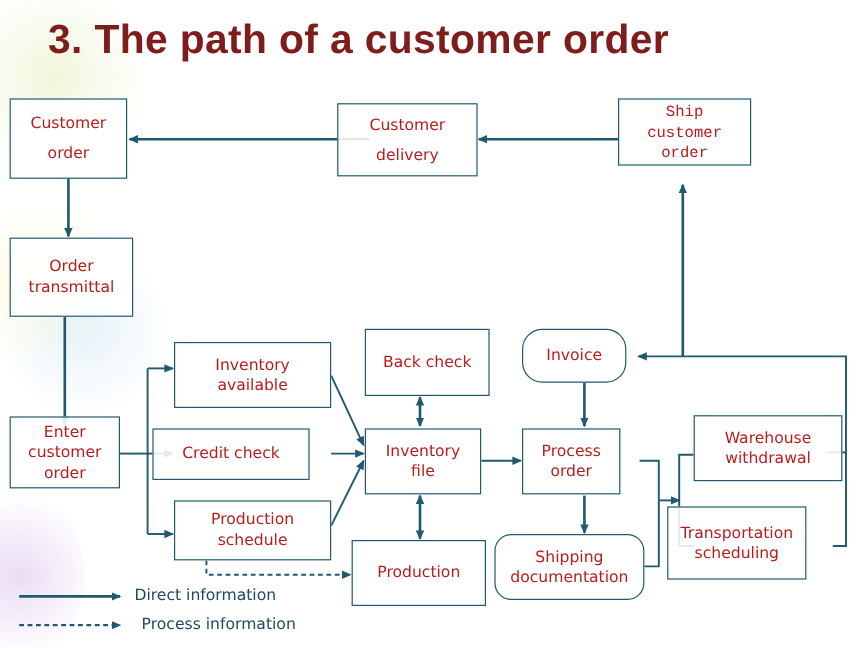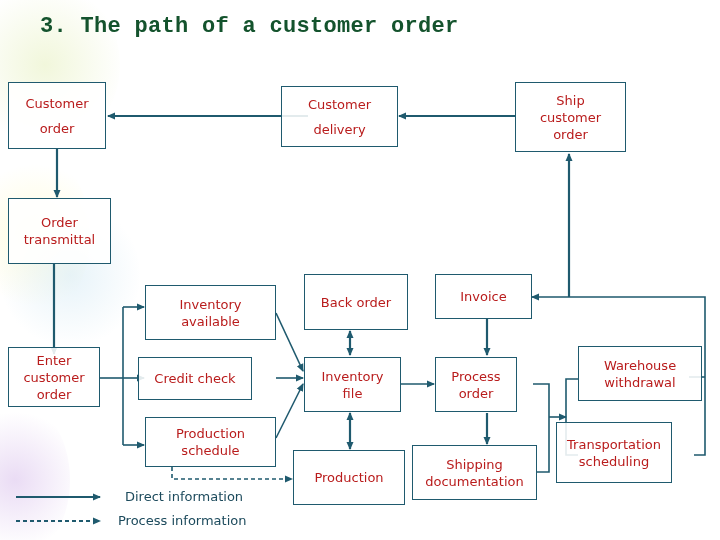--- a/index.html
+++ b/index.html
@@ -4,22 +4,22 @@
   <style>
     html, body { margin: 0; padding: 0; }
     body {
       width: 720px; height: 540px; position: relative; overflow: hidden;
       background: #ffffff;
       font-family: "DejaVu Sans", sans-serif;
     }
     .bg-deco { position: absolute; border-radius: 50%; pointer-events: none; }
     .title {
       position: absolute; left: 40px; top: 14px;
-      font-family: Liberation Mono, monospace; font-weight: bold;
-      font-size: 22px; color: #14532d; letter-spacing: 0.3px; white-space: nowrap;
+      font-family: Liberation Sans, sans-serif; font-weight: bold;
+      font-size: 34px; color: #7f1d1d; letter-spacing: 0.3px; white-space: nowrap;
     }
     svg.lines { position: absolute; left: 0; top: 0; }
     .box {
       position: absolute; box-sizing: border-box;
       border: 1.3px solid #1f5a6e; background: rgba(255,255,255,0.88);
       display: flex; align-items: center; justify-content: center; text-align: center;
       color: #b91c1c; font-size: 13px; line-height: 17px;
     }
     .box span { white-space: pre-line; }
     .legend-label { position: absolute; font-size: 13px; color: #1c4a5c; white-space: nowrap; }
@@ -95,69 +95,69 @@
 </svg>
 
 <div class="box" style="left:8px;top:82px;width:98px;height:67px;line-height:25px;">
     <span>Customer
 order</span>
   </div>
 <div class="box" style="left:281px;top:86px;width:117px;height:61px;line-height:25px;">
     <span>Customer
 delivery</span>
   </div>
-<div class="box" style="left:515px;top:82px;width:111px;height:70px;">
+<div class="box" style="left:515px;top:82px;width:111px;height:56px;font-family:Liberation Mono, monospace;">
     <span>Ship
 customer
 order</span>
   </div>
 <div class="box" style="left:8px;top:198px;width:103px;height:66px;">
     <span>Order
 transmittal</span>
   </div>
 <div class="box" style="left:8px;top:347px;width:92px;height:60px;">
     <span>Enter
 customer
 order</span>
   </div>
 <div class="box" style="left:145px;top:285px;width:131px;height:55px;">
     <span>Inventory
 available</span>
   </div>
-<div class="box" style="left:138px;top:357px;width:114px;height:43px;">
+<div class="box" style="left:127px;top:357px;width:131px;height:43px;">
     <span>Credit check</span>
   </div>
 <div class="box" style="left:145px;top:417px;width:131px;height:50px;">
     <span>Production
 schedule</span>
   </div>
 <div class="box" style="left:304px;top:274px;width:104px;height:56px;">
-    <span>Back order</span>
+    <span>Back check</span>
   </div>
 <div class="box" style="left:304px;top:357px;width:97px;height:55px;">
     <span>Inventory
 file</span>
   </div>
 <div class="box" style="left:293px;top:450px;width:112px;height:55px;">
     <span>Production</span>
   </div>
-<div class="box" style="left:435px;top:274px;width:97px;height:45px;align-items:flex-start;padding-top:13px;">
+<div class="box" style="left:435px;top:274px;width:87px;height:45px;align-items:flex-start;padding-top:13px;border-radius:17px;">
     <span>Invoice</span>
   </div>
 <div class="box" style="left:435px;top:357px;width:82px;height:55px;">
     <span>Process
 order</span>
   </div>
-<div class="box" style="left:412px;top:445px;width:125px;height:55px;">
+<div class="box" style="left:412px;top:445px;width:125px;height:55px;border-radius:14px;">
     <span>Shipping
 documentation</span>
   </div>
 <div class="box" style="left:578px;top:346px;width:124px;height:55px;">
     <span>Warehouse
 withdrawal</span>
   </div>
 <div class="box" style="left:556px;top:422px;width:116px;height:61px;">
     <span>Transportation
 scheduling</span>
   </div>
 
-<div class="legend-label" style="left:125px;top:489px;">Direct information</div>
+<div class="legend-label" style="left:112px;top:489px;">Direct information</div>
 <div class="legend-label" style="left:118px;top:513px;">Process information</div>
 
 </body></html>

